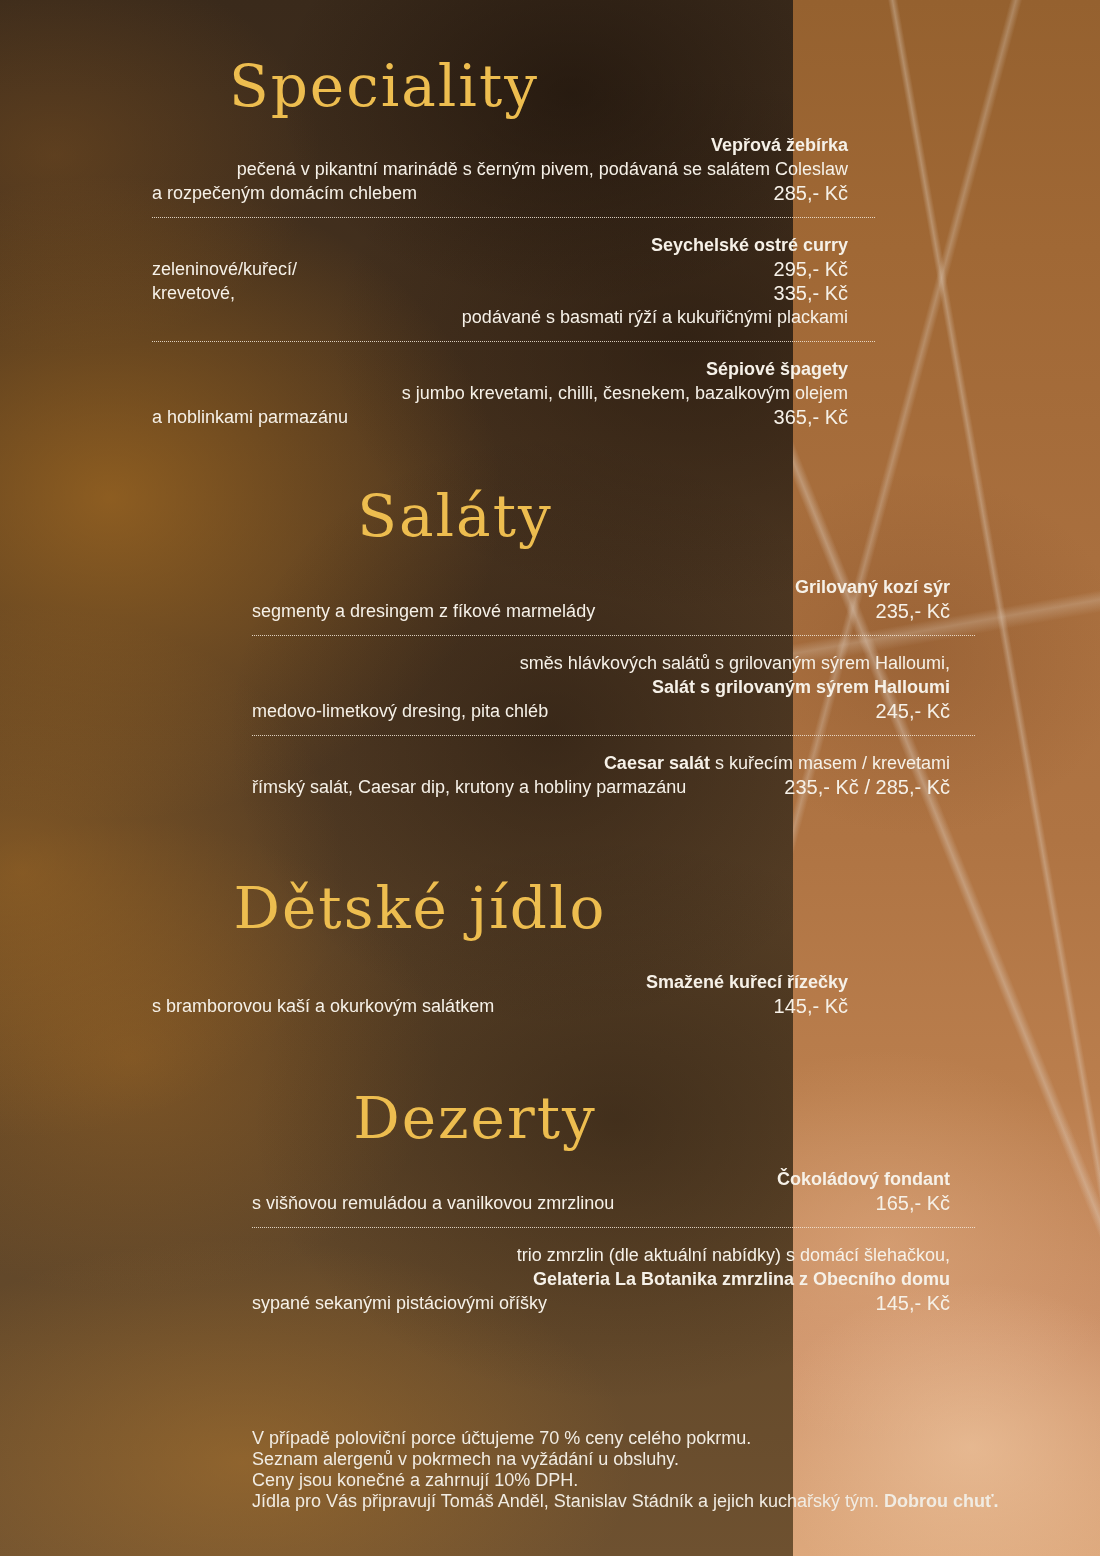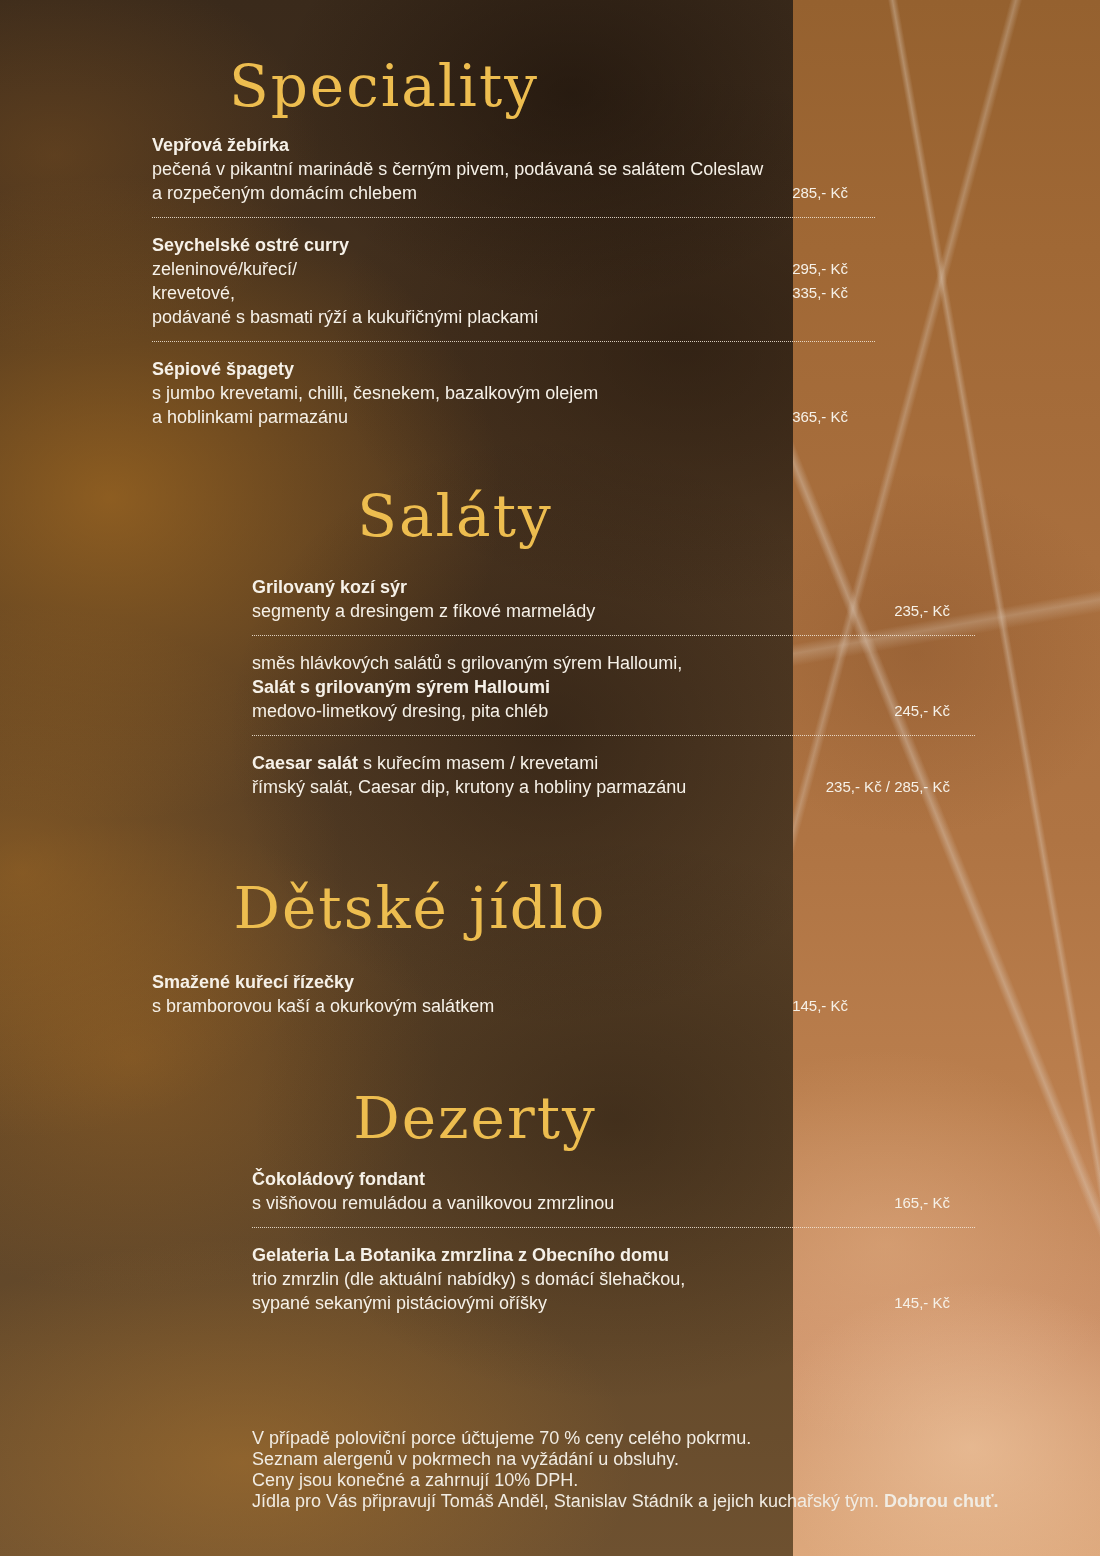--- a/index.html
+++ b/index.html
@@ -28,27 +28,27 @@
       linear-gradient(80deg, transparent 63.5%, rgba(230,218,205,.36) 64.3%, transparent 65.2%),
       linear-gradient(170deg, transparent 40%, rgba(228,215,200,.28) 40.6%, transparent 41.4%),
       radial-gradient(300px 260px at 40% 42%, rgba(118,70,34,.30), transparent 70%),
       linear-gradient(180deg,#95612f 0%,#a06835 16%,#a96f3e 36%,#af7443 54%,#ba7e4d 70%,#ce936a 86%,#dda87c 100%);
   }
   .script-title {
     position:absolute; width:460px; text-align:center;
     font-family:"DejaVu Serif", serif; font-weight:400;
     font-size:58px; line-height:1.25; letter-spacing:2px; color:#edbd4f;
   }
-  .section { position:absolute; color:#f6f1e8; font-size:18px; line-height:24px; }
+  .section { position:absolute; color:#f6f1e8; font-size:18px; line-height:24px;text-align:right; }
   .line { white-space:nowrap; height:24px; }
   .has-price { display:flex; justify-content:space-between; }
   .sec-a .line { width:696px; }
   .sec-b .line { width:698px; }
   .item-name, .name-inline { font-weight:700; }
-  .price { font-size:15px; }
+  .price { font-size:20px; }
   .sep { width:723px; border-bottom:1.5px dotted rgba(243,233,219,.85); margin:12px 0 15px; height:0; }
   .footer { position:absolute; left:252px; top:1428px; width:760px; color:#f1ece3; font-size:18px; line-height:21px; }
   .footer .line { height:21px; }
   .bold { font-weight:700; }
 </style>
 </head>
 <body>
 
 <div class="page">
   <div class="marble-strip"></div>
@@ -136,22 +136,22 @@
   <div class="section sec-b" style="left:252px; top:1167px;">
     <div class="item">
       <div class="line item-name">Čokoládový fondant</div>
       <div class="line has-price">
         <span class="desc">s višňovou remuládou a vanilkovou zmrzlinou</span>
         <span class="price">165,- Kč</span>
       </div>
     </div>
     <div class="sep"></div>
     <div class="item">
+      <div class="line">trio zmrzlin (dle aktuální nabídky) s domácí šlehačkou,</div>
       <div class="line item-name">Gelateria La Botanika zmrzlina z Obecního domu</div>
-      <div class="line">trio zmrzlin (dle aktuální nabídky) s domácí šlehačkou,</div>
       <div class="line has-price">
         <span class="desc">sypané sekanými pistáciovými oříšky</span>
         <span class="price">145,- Kč</span>
       </div>
     </div>
   </div>
 
   <div class="footer">
     <div class="line">V případě poloviční porce účtujeme 70 % ceny celého pokrmu.</div>
     <div class="line">Seznam alergenů v pokrmech na vyžádání u obsluhy.</div>

